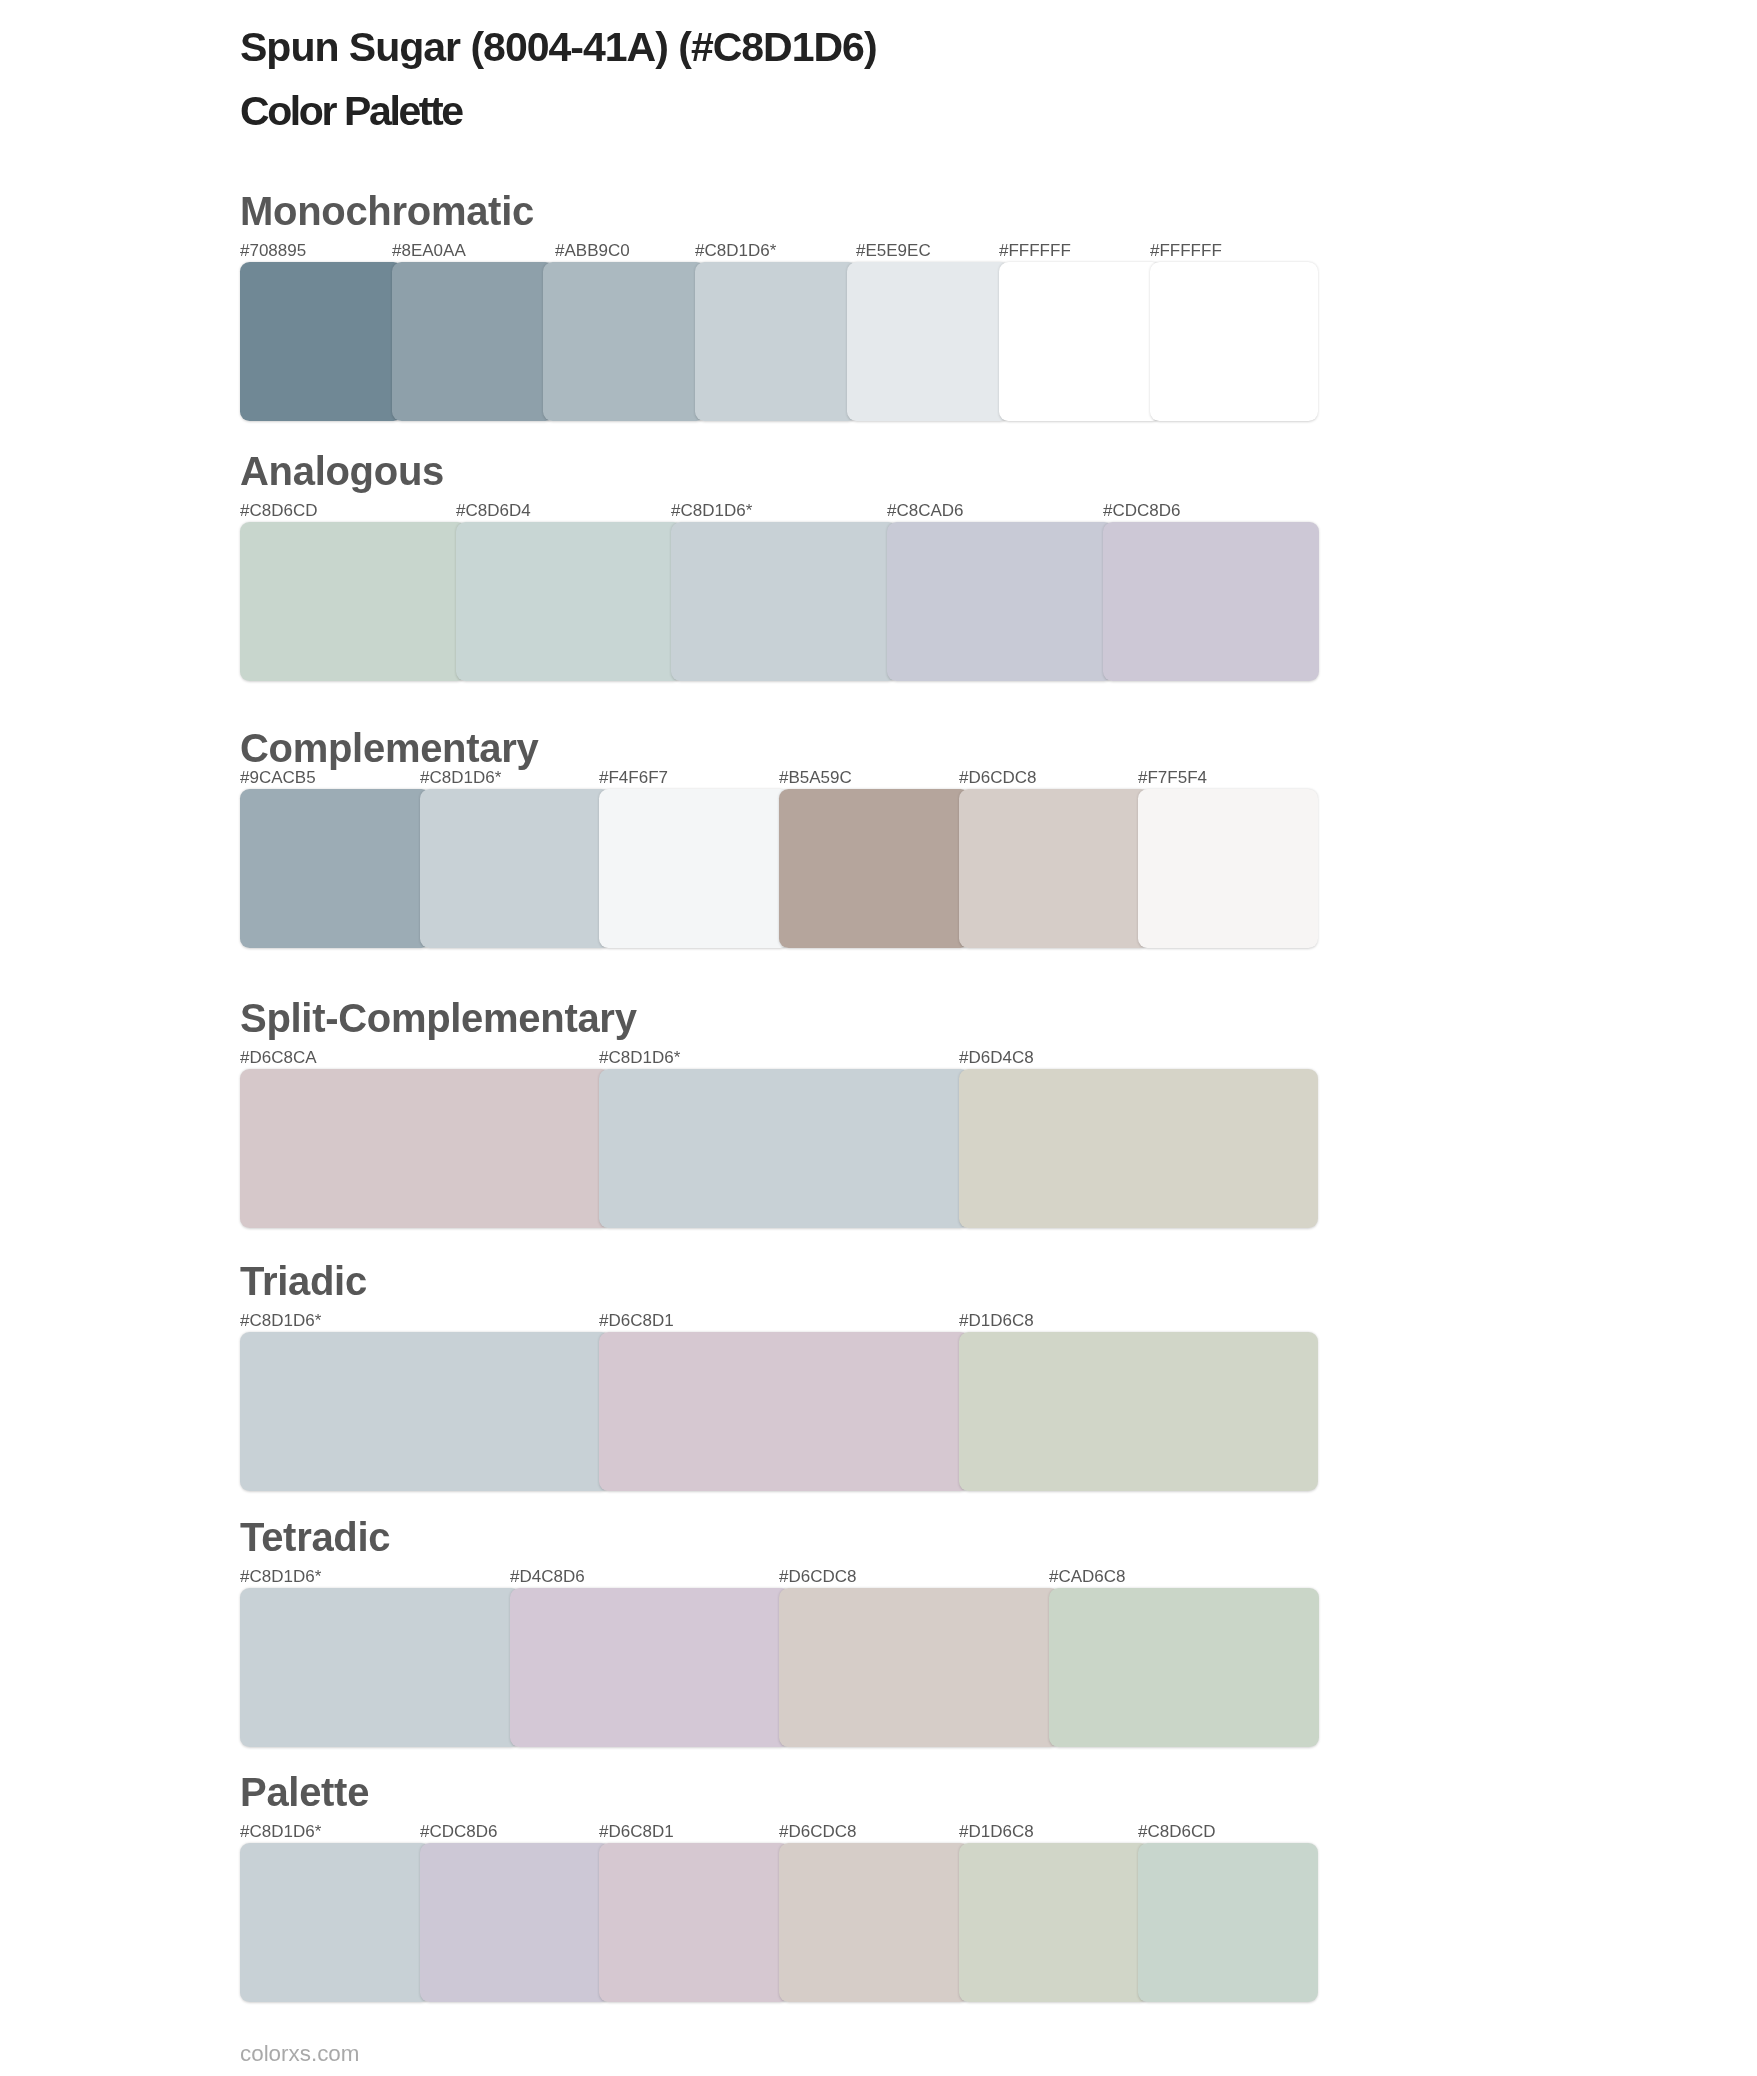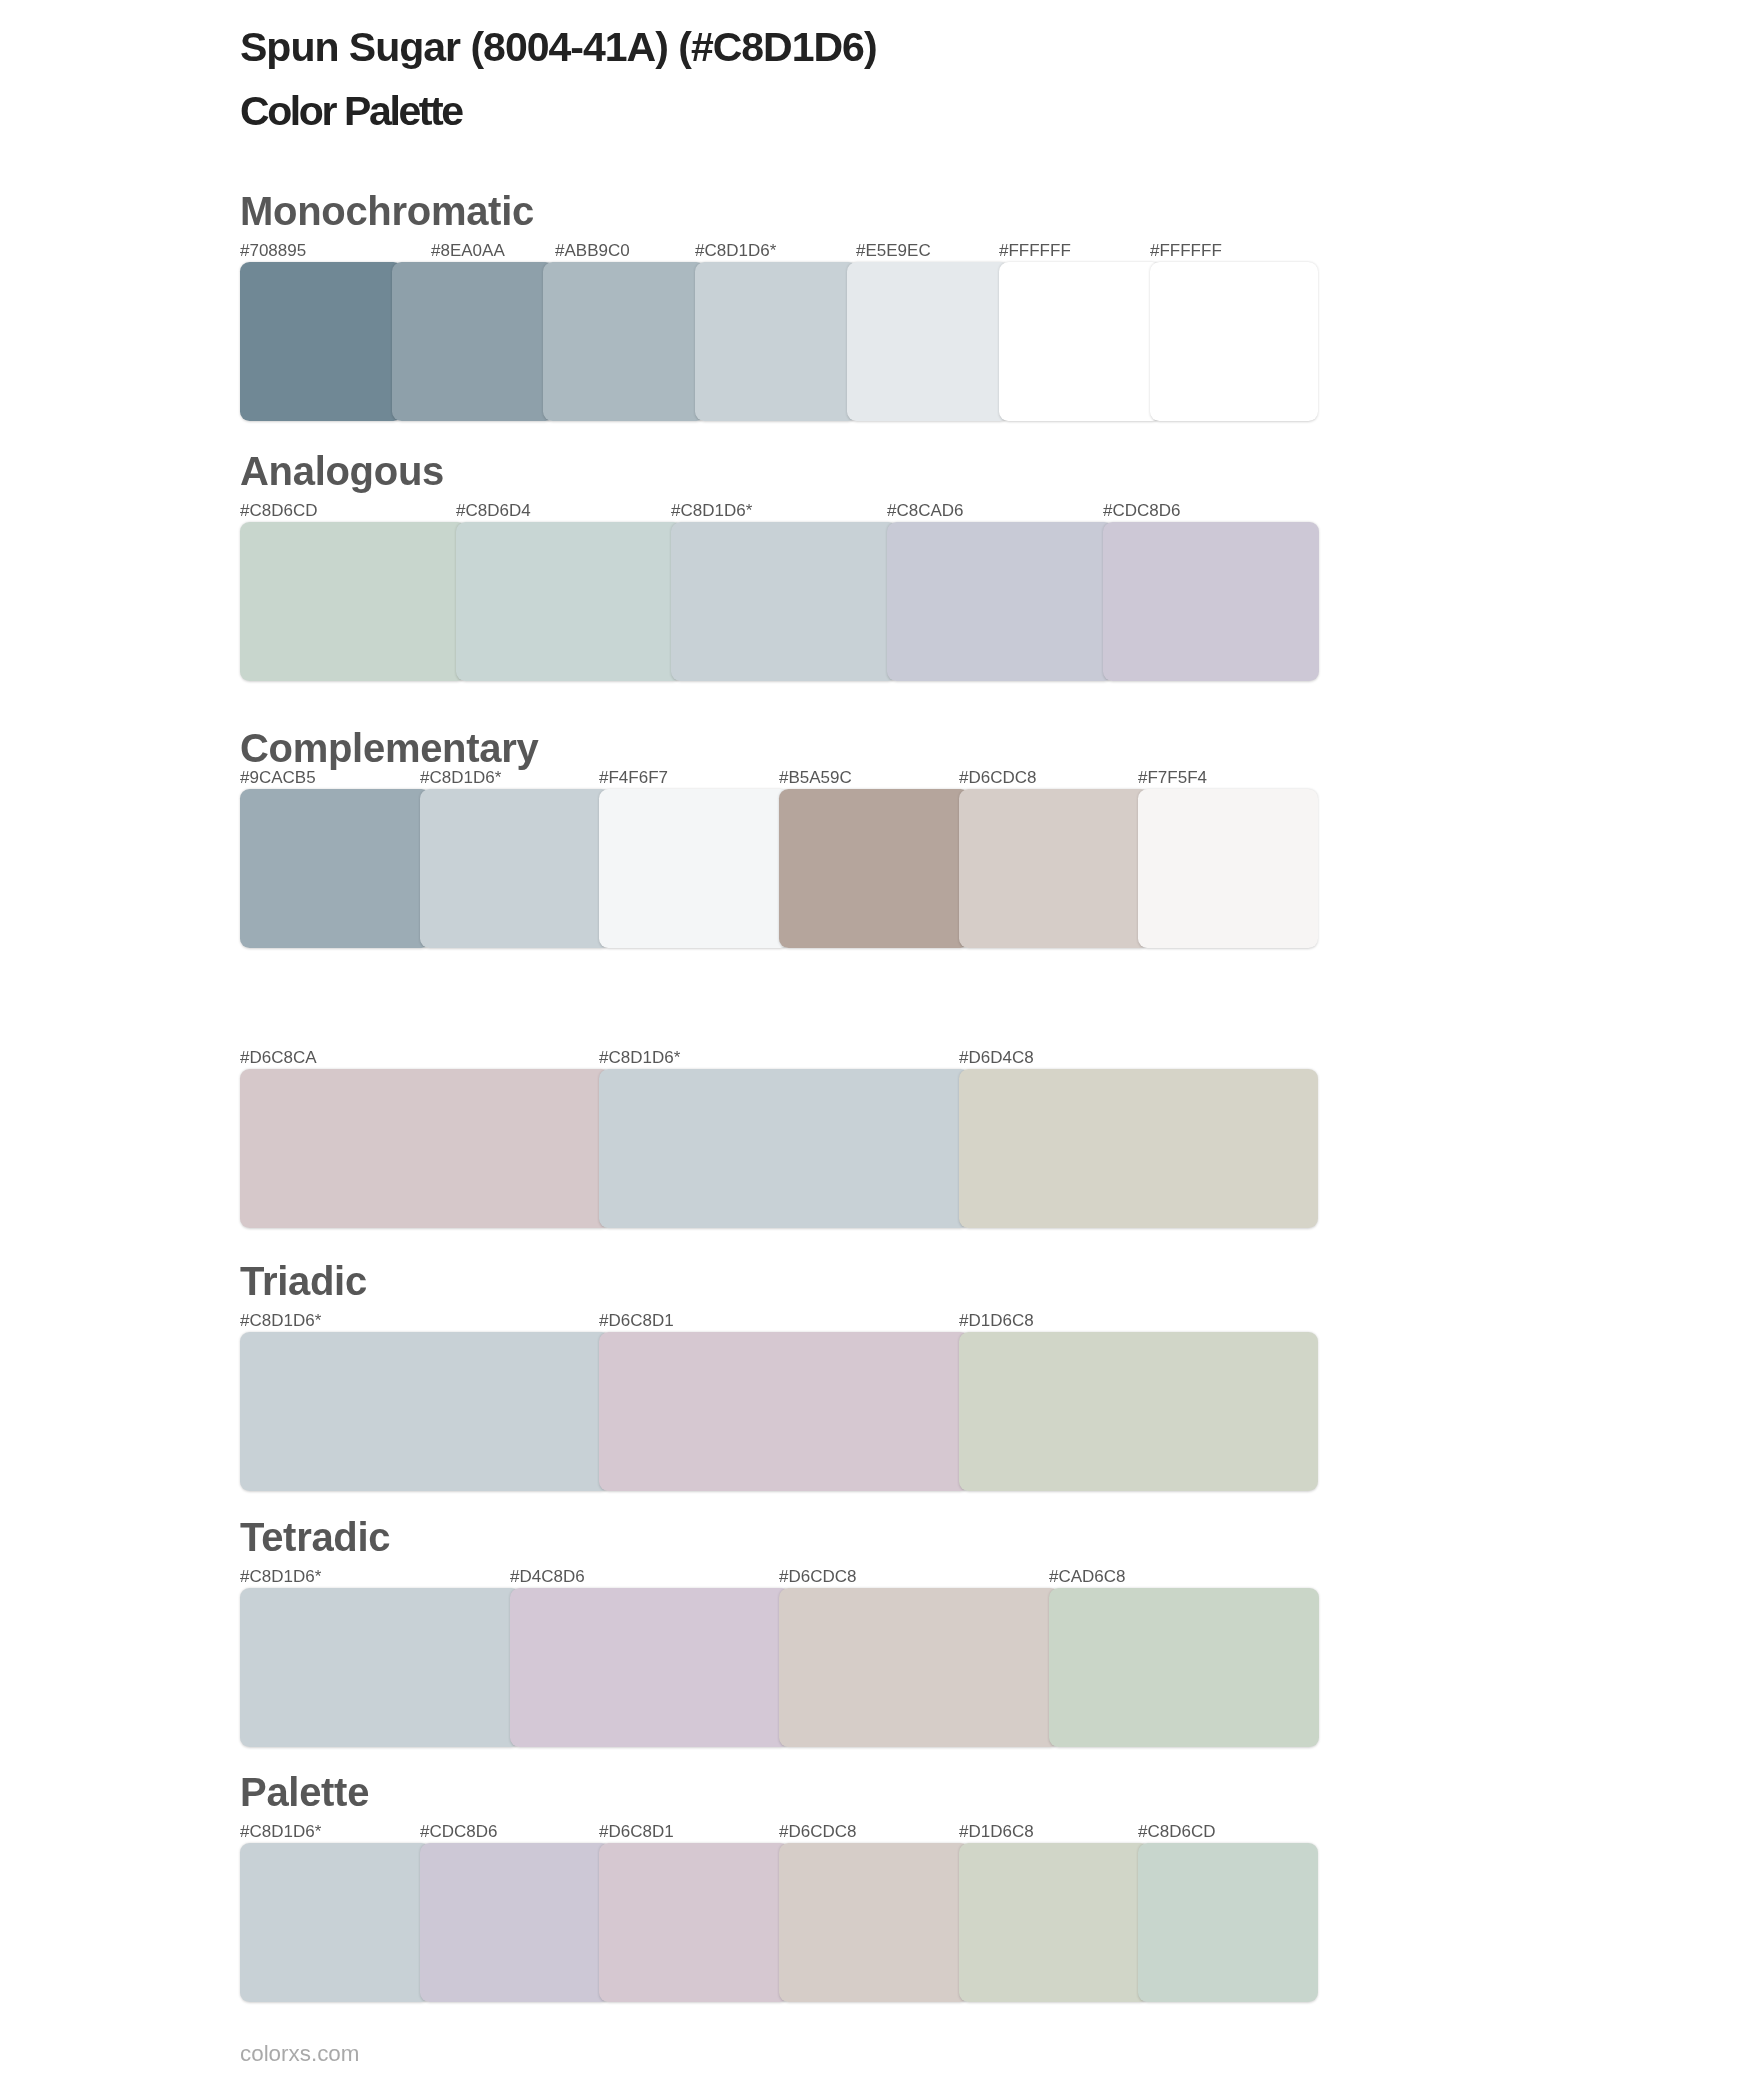--- a/index.html
+++ b/index.html
@@ -41,21 +41,21 @@
 <div class="page">
   <div class="title">
     <div class="title-line title-line-1">Spun Sugar (8004-41A) (#C8D1D6)</div>
     <div class="title-line title-line-2">Color Palette</div>
   </div>
   <div id="sections">
       <div class="section" style="top: 182px; height: 240px;">
         <div class="section-title" style="top: 8.8px;">Monochromatic</div>
         <div class="hexlabel" style="left: 0px; top: 58px;">#708895</div>
         <div class="swatch" style="left: 0px; top: 80px; width: 163px; background: rgb(112, 136, 149); z-index: 1;"></div>
-        <div class="hexlabel" style="left: 152px; top: 58px; margin-left: 39px;">#8EA0AA</div>
+        <div class="hexlabel" style="left: 152px; top: 58px;">#8EA0AA</div>
         <div class="swatch" style="left: 152px; top: 80px; width: 163px; background: rgb(142, 160, 170); z-index: 2;"></div>
         <div class="hexlabel" style="left: 302px; top: 58px; margin-left: 13px;">#ABB9C0</div>
         <div class="swatch" style="left: 303px; top: 80px; width: 163px; background: rgb(171, 185, 192); z-index: 3;"></div>
         <div class="hexlabel" style="left: 455px; top: 58px;">#C8D1D6*</div>
         <div class="swatch" style="left: 455px; top: 80px; width: 163px; background: rgb(200, 209, 214); z-index: 4;"></div>
         <div class="hexlabel" style="left: 607px; top: 58px; margin-left: 9px;">#E5E9EC</div>
         <div class="swatch" style="left: 607px; top: 80px; width: 163px; background: rgb(229, 233, 236); z-index: 5;"></div>
         <div class="hexlabel" style="left: 759px; top: 58px;">#FFFFFF</div>
         <div class="swatch" style="left: 759px; top: 80px; width: 163px; background: rgb(255, 255, 255); z-index: 6;"></div>
         <div class="hexlabel" style="left: 910px; top: 58px;">#FFFFFF</div>
@@ -83,20 +83,21 @@
         <div class="hexlabel" style="left: 359px; top: 58px;">#F4F6F7</div>
         <div class="swatch" style="left: 359px; top: 80px; width: 191px; background: rgb(244, 246, 247); z-index: 3;"></div>
         <div class="hexlabel" style="left: 539px; top: 58px;">#B5A59C</div>
         <div class="swatch" style="left: 539px; top: 80px; width: 191px; background: rgb(181, 165, 156); z-index: 4;"></div>
         <div class="hexlabel" style="left: 719px; top: 58px;">#D6CDC8</div>
         <div class="swatch" style="left: 719px; top: 80px; width: 191px; background: rgb(214, 205, 200); z-index: 5;"></div>
         <div class="hexlabel" style="left: 898px; top: 58px;">#F7F5F4</div>
         <div class="swatch" style="left: 898px; top: 80px; width: 180px; background: rgb(247, 245, 244); z-index: 6;"></div>
       </div>
       <div class="section" style="top: 989px; height: 240px;">
+        <div class="section-title" style="top: 8.8px;">Split-Complementary</div>
         <div class="hexlabel" style="left: 0px; top: 58px;">#D6C8CA</div>
         <div class="swatch" style="left: 0px; top: 80px; width: 371px; background: rgb(214, 200, 202); z-index: 1;"></div>
         <div class="hexlabel" style="left: 359px; top: 58px;">#C8D1D6*</div>
         <div class="swatch" style="left: 359px; top: 80px; width: 371px; background: rgb(200, 209, 214); z-index: 2;"></div>
         <div class="hexlabel" style="left: 719px; top: 58px;">#D6D4C8</div>
         <div class="swatch" style="left: 719px; top: 80px; width: 359px; background: rgb(214, 212, 200); z-index: 3;"></div>
       </div>
       <div class="section" style="top: 1252px; height: 240px;">
         <div class="section-title" style="top: 8.8px;">Triadic</div>
         <div class="hexlabel" style="left: 0px; top: 58px;">#C8D1D6*</div>

